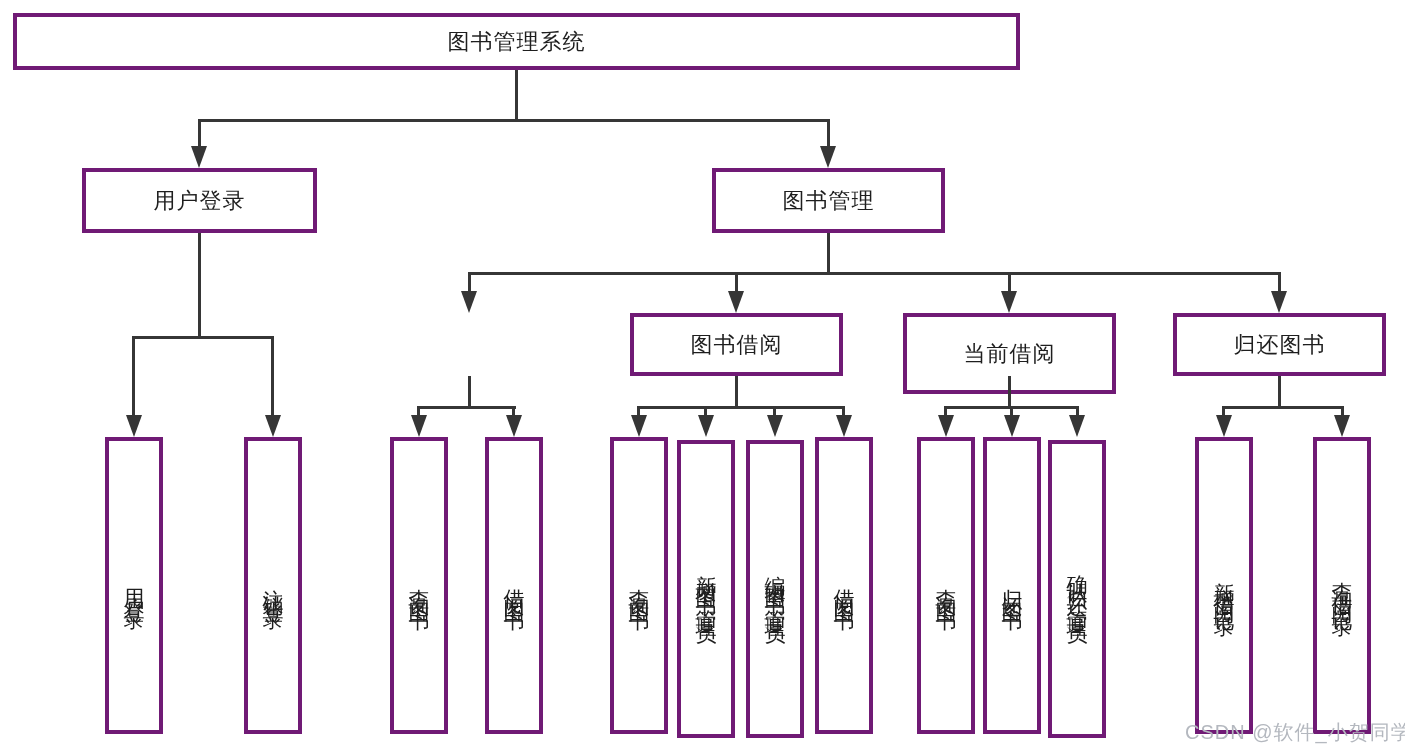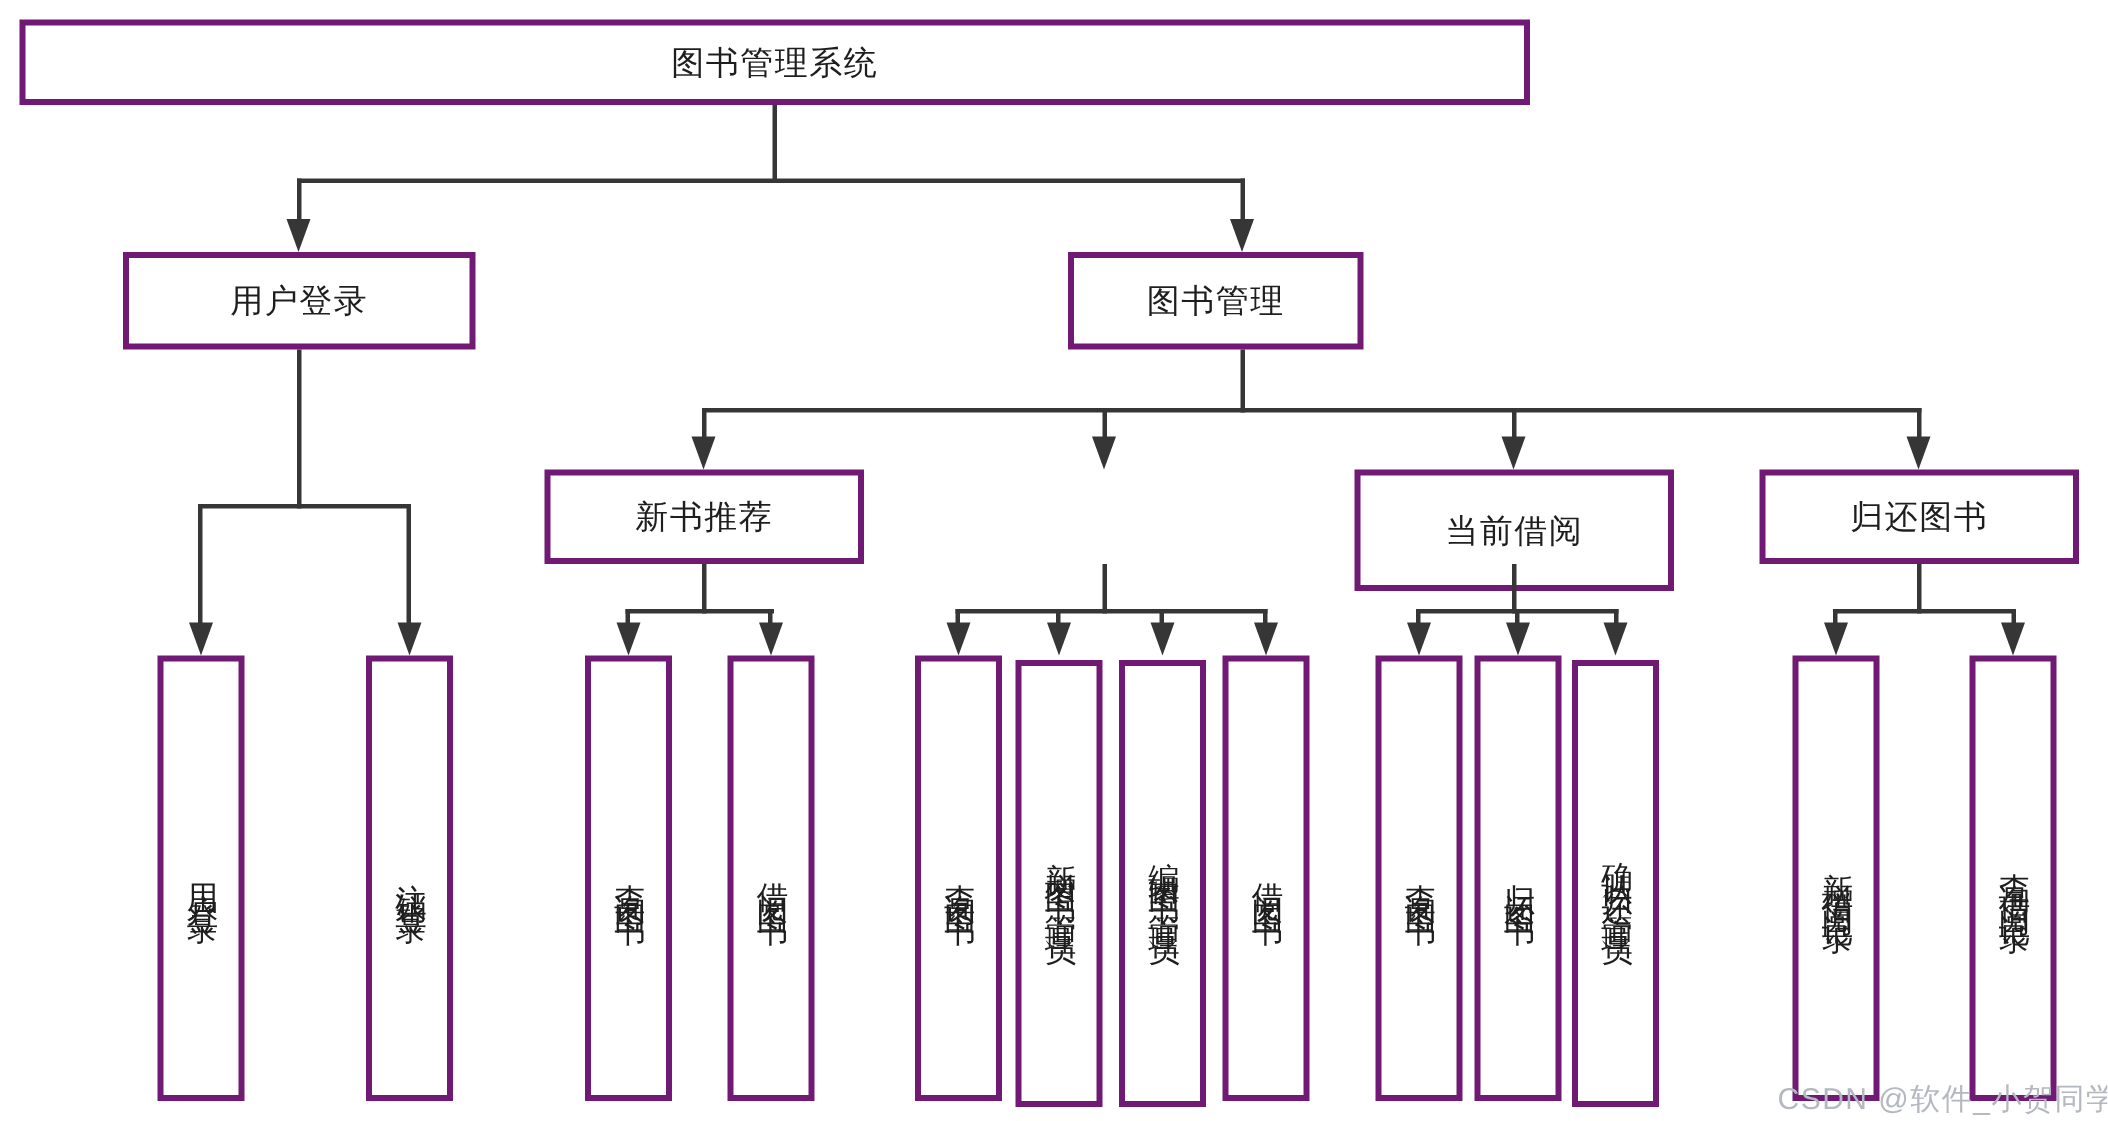--- a/index.html
+++ b/index.html
@@ -31,26 +31,26 @@
 
 <div class="canvas">
 
   <div class="box" style="left:13px;top:13px;width:1007px;height:57px;">
     <span class="hlabel">图书管理系统</span>
   </div>
 
   <div class="box" style="left:82px;top:168px;width:235px;height:65px;">
     <span class="hlabel">用户登录</span>
   </div>
-  <div class="box" style="left:712px;top:168px;width:197px;height:65px;">
+  <div class="box" style="left:712px;top:168px;width:233px;height:65px;">
     <span class="hlabel">图书管理</span>
   </div>
 
-  <div class="box" style="left:363px;top:313px;width:213px;height:63px;">
-    <span class="hlabel">新书推荐</span>
+  <div class="box" style="left:630px;top:313px;width:213px;height:63px;">
+    <span class="hlabel">图书借阅</span>
   </div>
   <div class="box" style="left:903px;top:313px;width:213px;height:81px;justify-content:center;">
     <span class="hlabel">当前借阅</span>
   </div>
   <div class="box" style="left:1173px;top:313px;width:213px;height:63px;">
     <span class="hlabel">归还图书</span>
   </div>
 
   <div class="box leaf" style="left:105px;top:437px;width:58px;height:297px;">
     <span class="vlabel">用户登录</span>

